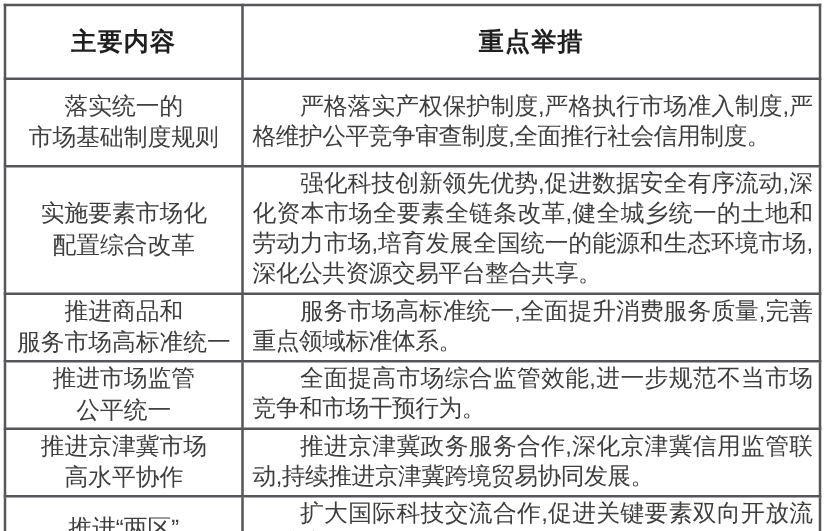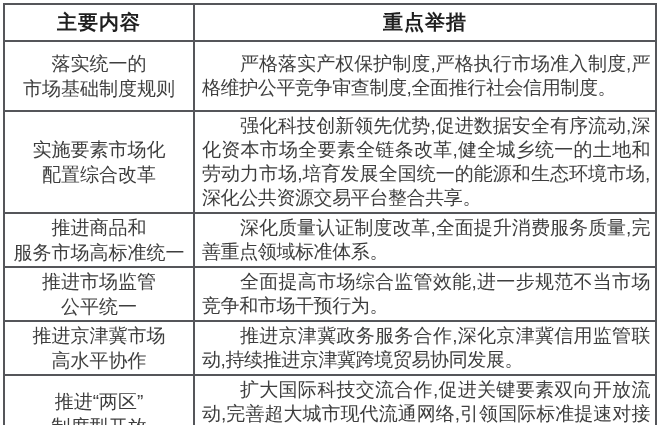--- a/index.html
+++ b/index.html
@@ -28,21 +28,21 @@
     margin: 0;
     box-sizing: border-box;
   }
   .policy-table th {
     height: 27px;
     font-size: 20px;
     font-weight: bold;
     color: #1f1f1f;
     text-align: center;
     vertical-align: middle;
-    padding: 4px;
+    padding: 15px;
     letter-spacing: 1px;
   }
   col.c-left  { width: 190px; }
   col.c-right { width: 462px; }
   td.cell-content {
     text-align: center;
     vertical-align: middle;
     white-space: pre-line;
     font-size: 19px;
     line-height: 25px;
@@ -88,21 +88,21 @@
         <td class="cell-measures">严格落实产权保护制度,严格执行市场准入制度,严格维护公平竞争审查制度,全面推行社会信用制度。</td>
       </tr>
       <tr class="r2">
         <td class="cell-content">实施要素市场化
 配置综合改革</td>
         <td class="cell-measures">强化科技创新领先优势,促进数据安全有序流动,深化资本市场全要素全链条改革,健全城乡统一的土地和劳动力市场,培育发展全国统一的能源和生态环境市场,深化公共资源交易平台整合共享。</td>
       </tr>
       <tr class="r3">
         <td class="cell-content">推进商品和
 服务市场高标准统一</td>
-        <td class="cell-measures">深化质量认证制度改革,全面提升消费服务质量,完善重点领域标准体系。</td>
+        <td class="cell-measures">服务市场高标准统一,全面提升消费服务质量,完善重点领域标准体系。</td>
       </tr>
       <tr class="r4">
         <td class="cell-content">推进市场监管
 公平统一</td>
         <td class="cell-measures">全面提高市场综合监管效能,进一步规范不当市场竞争和市场干预行为。</td>
       </tr>
       <tr class="r5">
         <td class="cell-content">推进京津冀市场
 高水平协作</td>
         <td class="cell-measures">推进京津冀政务服务合作,深化京津冀信用监管联动,持续推进京津冀跨境贸易协同发展。</td>

